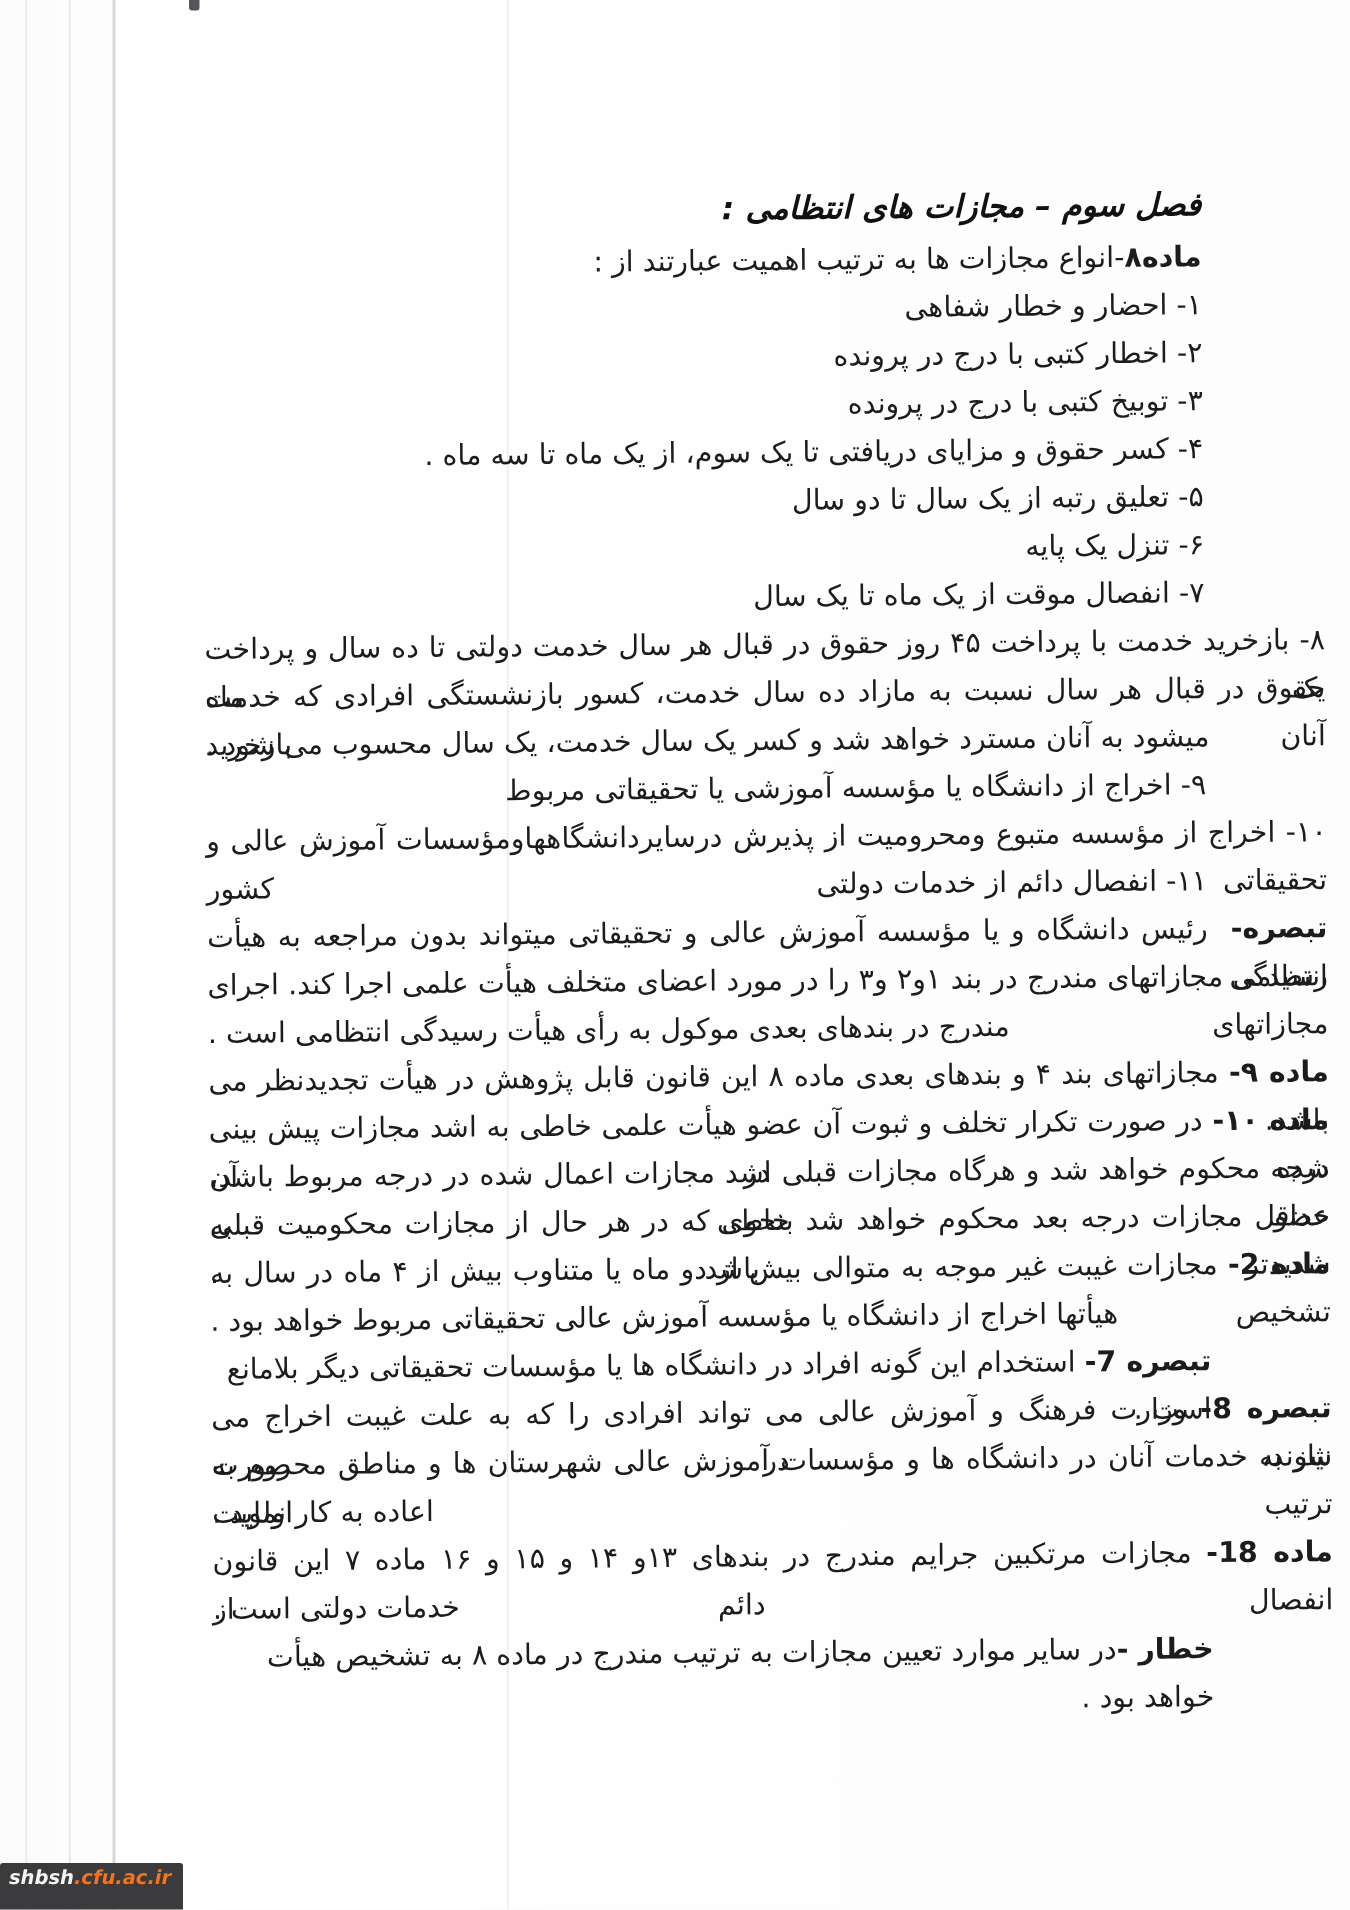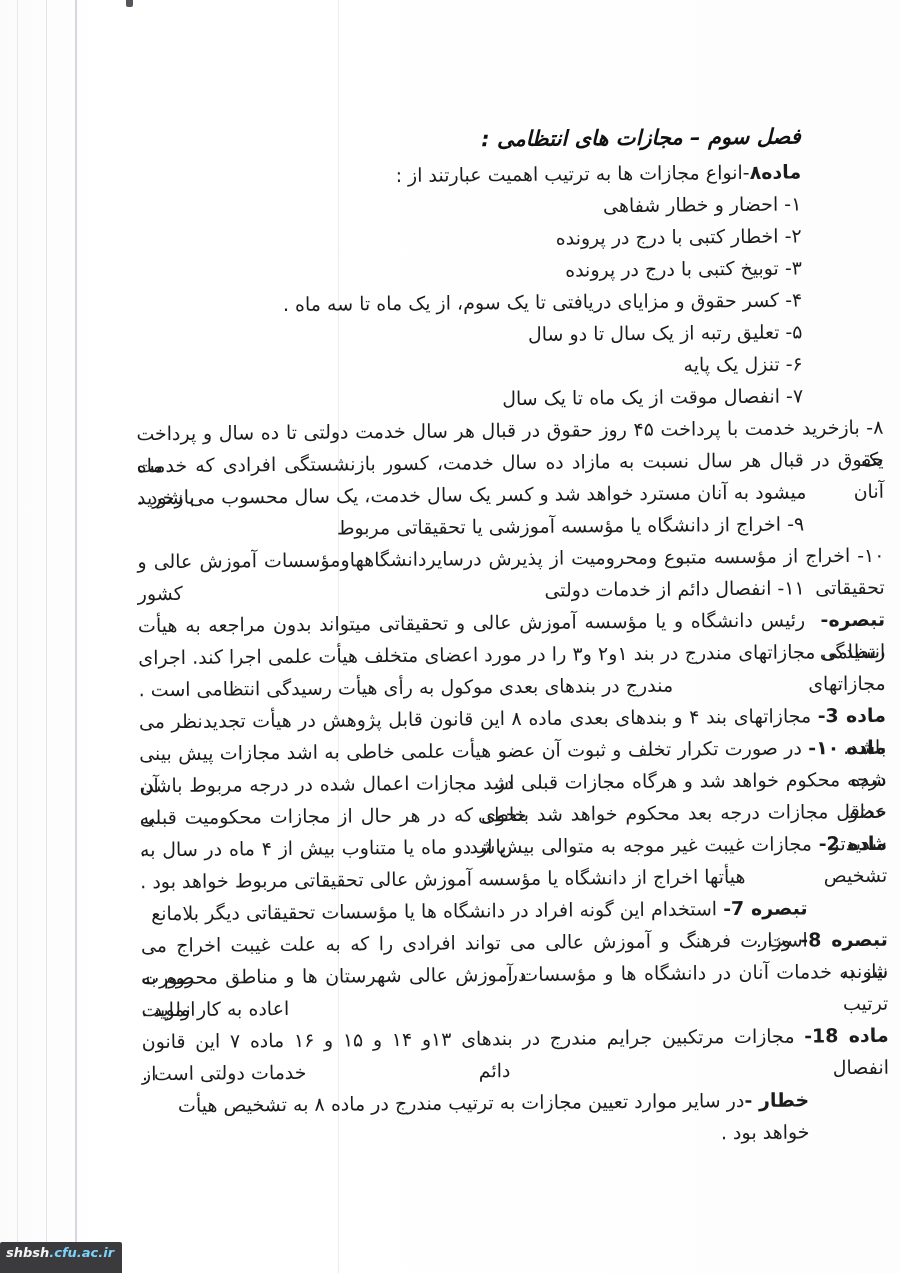--- a/index.html
+++ b/index.html
@@ -45,21 +45,21 @@
   
   .watermark{
     position:absolute;left:0;top:1242px;
     height:21px;padding:0 8px 12px 6px;
     background:#3b3b3d;border-radius:2px;
     display:flex;align-items:center;
     font-style:italic;font-weight:bold;font-size:13px;
     direction:ltr;
   }
   .wm-site{color:#f5f5f5;}
-  .wm-domain{color:#7dd3fc;}
+  .wm-domain{color:#f97316;}
 </style>
 </head>
 <body>
 
 <div class="page">
   <div class="vline a"></div>
   <div class="vline b"></div>
   <div class="vline c"></div>
   <div class="vline d"></div>
   <div class="tick-top"></div>
@@ -77,21 +77,21 @@
     <div class="line al-right"><span class="lead"></span><span>۷- انفصال موقت از یک ماه تا یک سال</span></div>
     <div class="line al-full"><span class="lead"></span><span>۸- بازخرید خدمت با پرداخت ۴۵ روز حقوق در قبال هر سال خدمت دولتی تا ده سال و پرداخت یک ماه</span></div>
     <div class="line al-full"><span class="lead"></span><span>حقوق در قبال هر سال نسبت به مازاد ده سال خدمت، کسور بازنشستگی افرادی که خدمت آنان بازخرید</span></div>
     <div class="line al-left"><span class="lead"></span><span>میشود به آنان مسترد خواهد شد و کسر یک سال خدمت، یک سال محسوب می شود .</span></div>
     <div class="line al-right"><span class="lead"></span><span>۹- اخراج از دانشگاه یا مؤسسه آموزشی یا تحقیقاتی مربوط</span></div>
     <div class="line al-full"><span class="lead"></span><span>۱۰- اخراج از مؤسسه متبوع ومحرومیت از پذیرش درسایردانشگاههاومؤسسات آموزش عالی و تحقیقاتی کشور</span></div>
     <div class="line al-right"><span class="lead"></span><span>۱۱- انفصال دائم از خدمات دولتی</span></div>
     <div class="line al-full"><span class="lead">تبصره-</span><span>  رئیس دانشگاه و یا مؤسسه آموزش عالی و تحقیقاتی میتواند بدون مراجعه به هیأت رسیدگی</span></div>
     <div class="line al-full"><span class="lead"></span><span>انتظامی مجازاتهای مندرج در بند ۱و۲ و۳ را در مورد اعضای متخلف هیأت علمی اجرا کند. اجرای مجازاتهای</span></div>
     <div class="line al-left"><span class="lead"></span><span>مندرج در بندهای بعدی موکول به رأی هیأت رسیدگی انتظامی است .</span></div>
-    <div class="line al-full"><span class="lead">ماده 3-</span><span> مجازاتهای بند ۴ و بندهای بعدی ماده ۸ این قانون قابل پژوهش در هیأت تجدیدنظر می باشد.</span></div>
+    <div class="line al-full"><span class="lead">ماده ۹-</span><span> مجازاتهای بند ۴ و بندهای بعدی ماده ۸ این قانون قابل پژوهش در هیأت تجدیدنظر می باشد.</span></div>
     <div class="line al-full"><span class="lead">ماده ۱۰-</span><span> در صورت تکرار تخلف و ثبوت آن عضو هیأت علمی خاطی به اشد مجازات پیش بینی شده در آن</span></div>
     <div class="line al-full"><span class="lead"></span><span>درجه محکوم خواهد شد و هرگاه مجازات قبلی اشد مجازات اعمال شده در درجه مربوط باشد، عضو خاطی به</span></div>
     <div class="line al-full"><span class="lead"></span><span>حداقل مجازات درجه بعد محکوم خواهد شد بنحوی که در هر حال از مجازات محکومیت قبلی شدیدتر باشد .</span></div>
     <div class="line al-full"><span class="lead">ماده 2-</span><span> مجازات غیبت غیر موجه به متوالی بیش از دو ماه یا متناوب بیش از ۴ ماه در سال به تشخیص</span></div>
     <div class="line al-left"><span class="lead"></span><span>هیأتها اخراج از دانشگاه یا مؤسسه آموزش عالی تحقیقاتی مربوط خواهد بود .</span></div>
     <div class="line al-right"><span class="lead">تبصره 7-</span><span> استخدام این گونه افراد در دانشگاه ها یا مؤسسات تحقیقاتی دیگر بلامانع است .</span></div>
     <div class="line al-full"><span class="lead">تبصره 8-</span><span> وزارت فرهنگ و آموزش عالی می تواند افرادی را که به علت غیبت اخراج می شوند، در صورت</span></div>
     <div class="line al-full"><span class="lead"></span><span>نیاز به خدمات آنان در دانشگاه ها و مؤسسات آموزش عالی شهرستان ها و مناطق محروم به ترتیب اولویت</span></div>
     <div class="line al-left"><span class="lead"></span><span>اعاده به کار نماید .</span></div>
     <div class="line al-full"><span class="lead">ماده 18-</span><span> مجازات مرتکبین جرایم مندرج در بندهای ۱۳و ۱۴ و ۱۵ و ۱۶ ماده ۷ این قانون انفصال دائم از</span></div>

